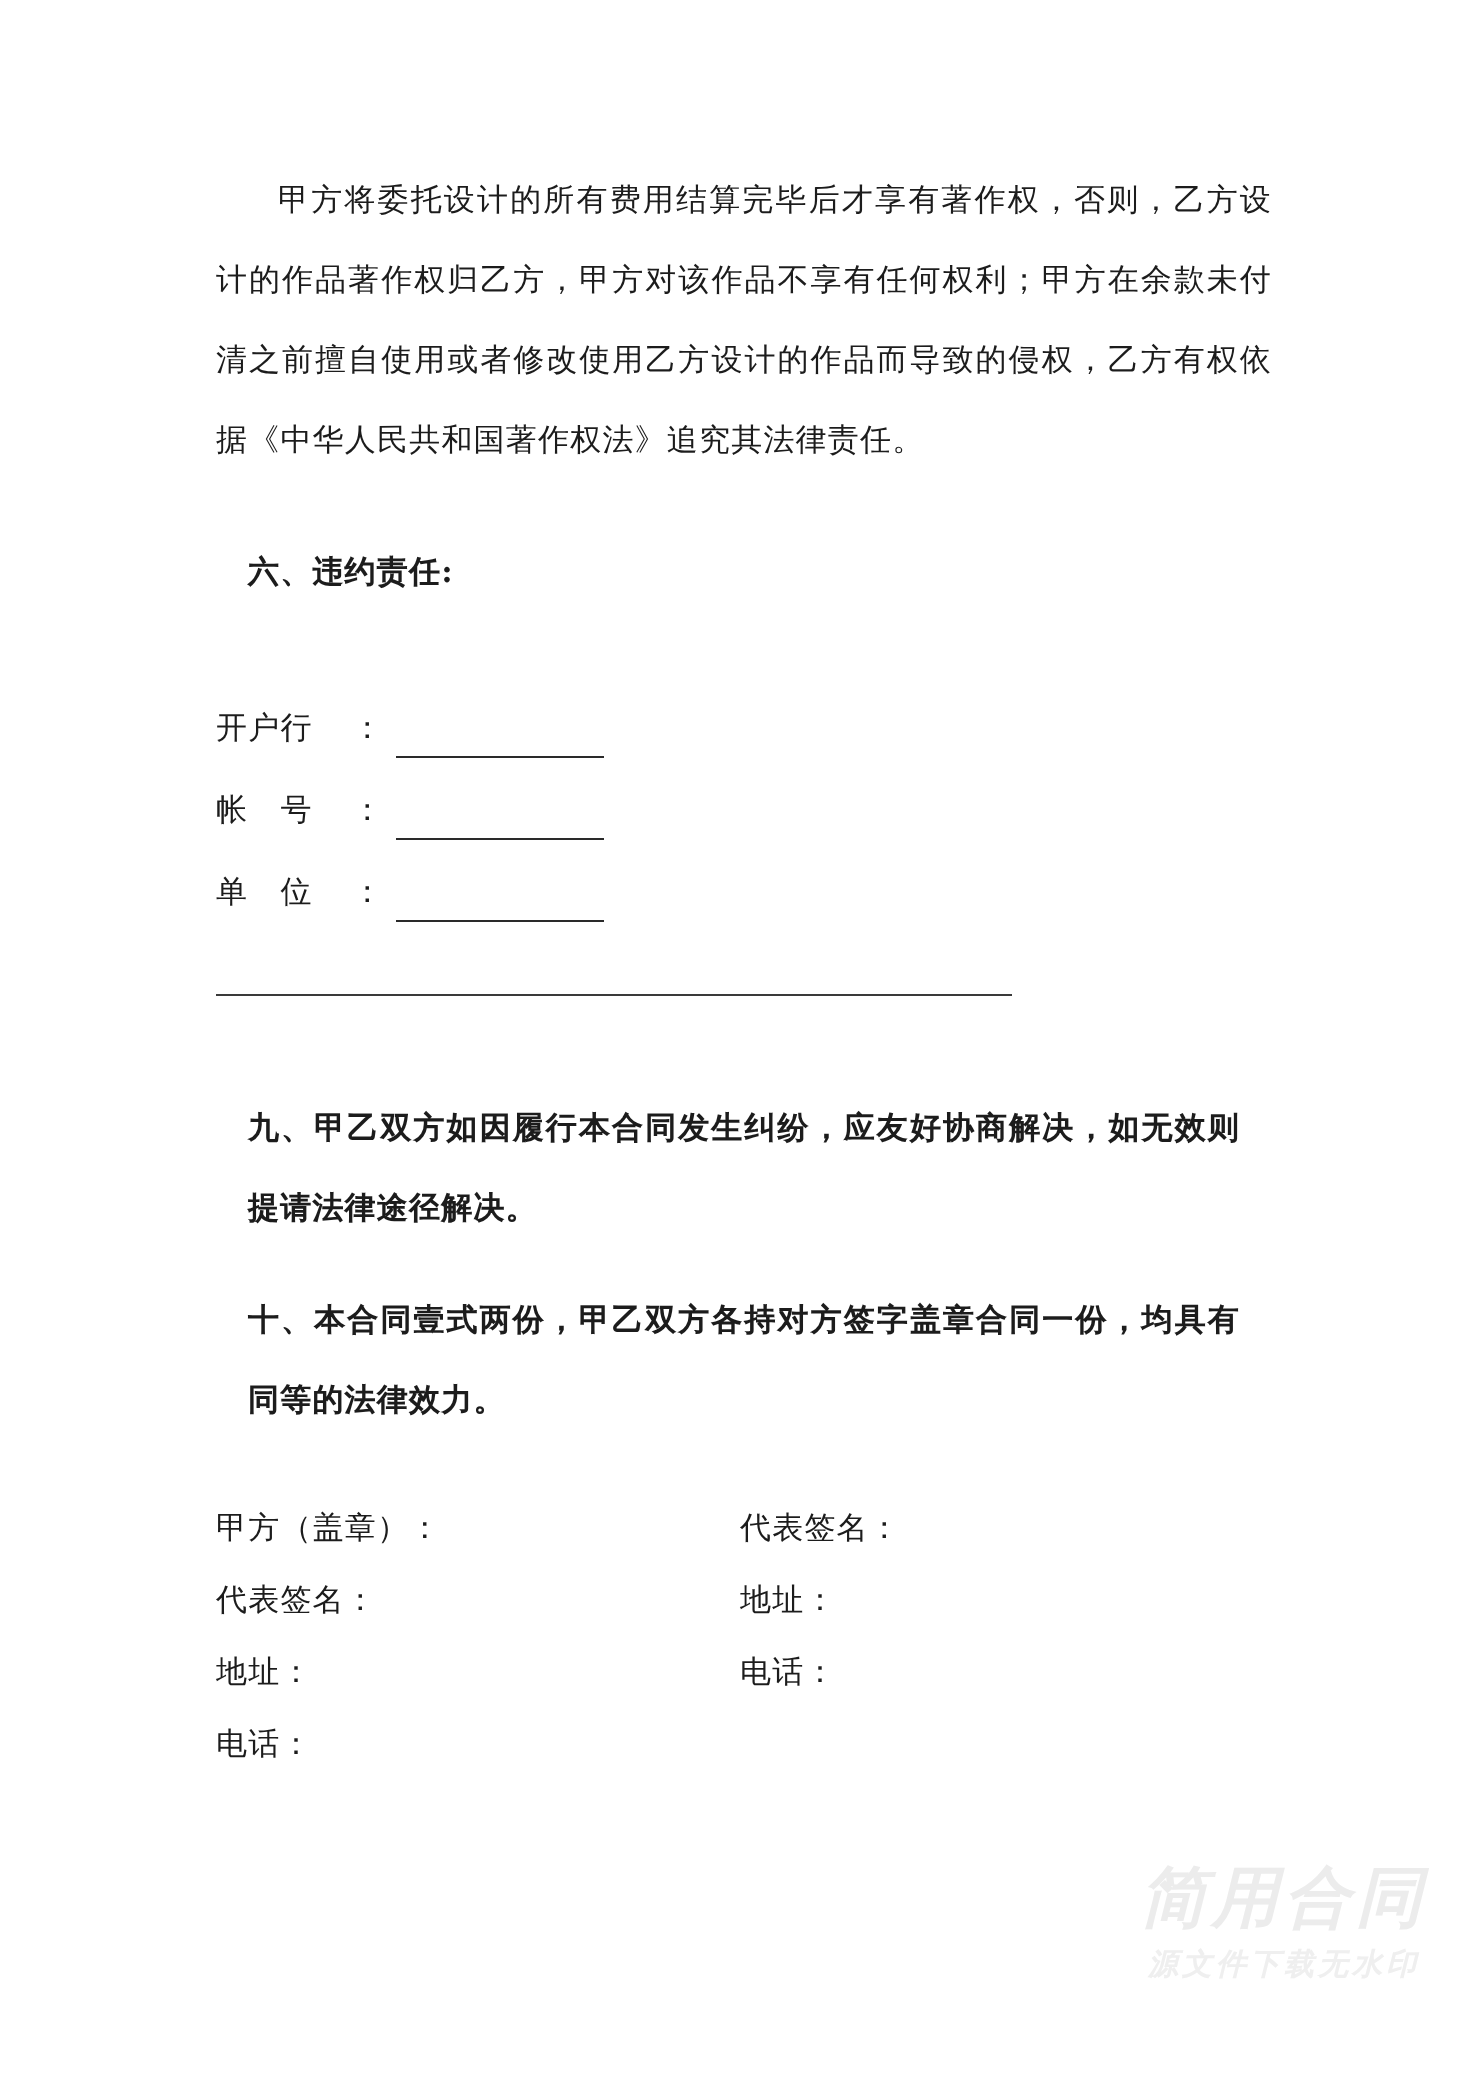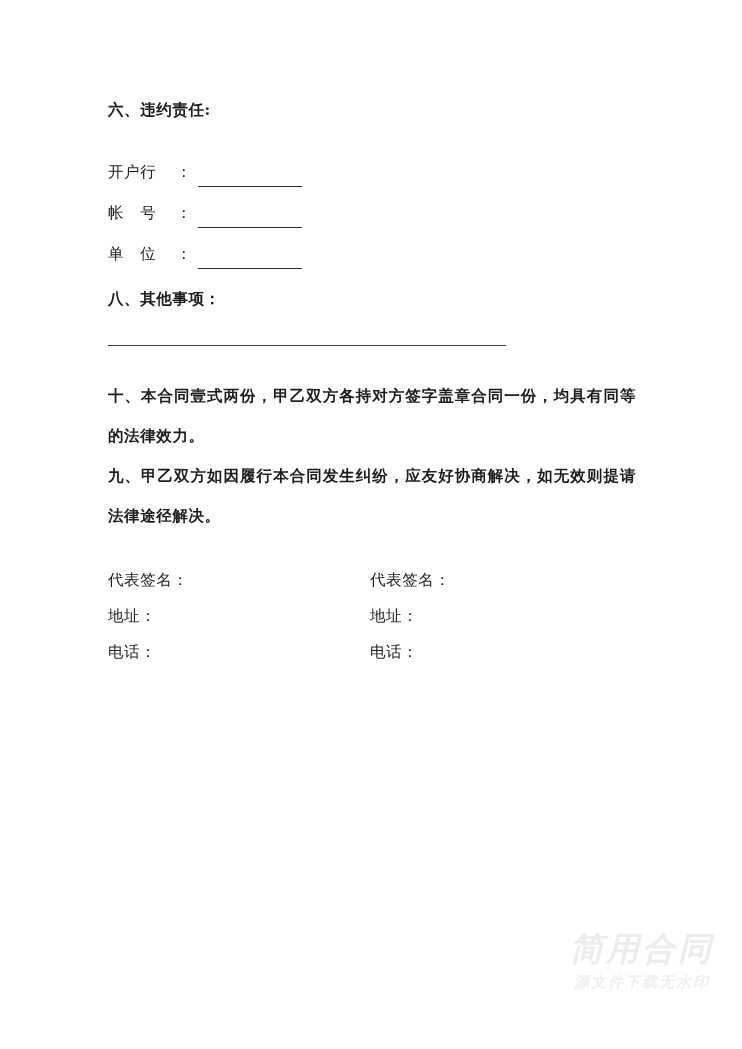--- a/index.html
+++ b/index.html
@@ -34,21 +34,21 @@
     font-weight: 400;
   }
   .para.indent {
     text-indent: 2em;
   }
   .heading {
     font-size: 15.5px;
     line-height: 40px;
     font-weight: bold;
     letter-spacing: 0.6px;
-    margin: 0;
+    margin: 16px;
     text-align: justify;
     text-justify: inter-ideograph;
   }
   .heading.indent {
     text-indent: 2em;
   }
   .spacer-sm { height: 10px; }
   .spacer-lg { height: 30px; }
 
   
@@ -135,20 +135,21 @@
     font-style: italic;
   }
 </style>
 </head>
 <body>
 
 <div class="page">
 
   <div class="content">
 
+    <p class="para indent">甲方将委托设计的所有费用结算完毕后才享有著作权，否则，乙方设计的作品著作权归乙方，甲方对该作品不享有任何权利；甲方在余款未付清之前擅自使用或者修改使用乙方设计的作品而导致的侵权，乙方有权依据《中华人民共和国著作权法》追究其法律责任。</p>
 
     <div class="spacer-sm"></div>
 
     <p class="heading">六、违约责任:</p>
 
 
     <div class="spacer-sm"></div>
 
 
     <div class="fields">
@@ -174,44 +175,44 @@
           <span class="lbl-text">单　位</span>
           <span class="colon">：</span>
         </span>
         <span class="field-blank"></span>
       </div>
 
     </div>
 
     <div class="spacer-sm"></div>
 
-    <p class="heading">八、其他事项：</p>
 
     <div class="long-rule"></div>
 
     <div class="spacer-lg"></div>
 
+    <p class="heading">九、甲乙双方如因履行本合同发生纠纷，应友好协商解决，如无效则提请法律途径解决。</p>
+
     <p class="heading">十、本合同壹式两份，甲乙双方各持对方签字盖章合同一份，均具有同等的法律效力。</p>
 
-    <p class="heading">九、甲乙双方如因履行本合同发生纠纷，应友好协商解决，如无效则提请法律途径解决。</p>
-
     <div class="sig-block">
+
+      <div class="sig-col">
+        <div class="sig-line">甲方（盖章）：</div>
+        <div class="sig-line">代表签名：</div>
+        <div class="sig-line">地址：</div>
+        <div class="sig-line">电话：</div>
+      </div>
 
       <div class="sig-col">
         <div class="sig-line">代表签名：</div>
         <div class="sig-line">地址：</div>
         <div class="sig-line">电话：</div>
       </div>
 
-      <div class="sig-col">
-        <div class="sig-line">代表签名：</div>
-        <div class="sig-line">地址：</div>
-        <div class="sig-line">电话：</div>
-      </div>
-
     </div>
 
   </div>
 
   <div class="watermark">
     <div class="wm-main">简用合同</div>
     <div class="wm-sub">源文件下载无水印</div>
   </div>
 
 </div>

